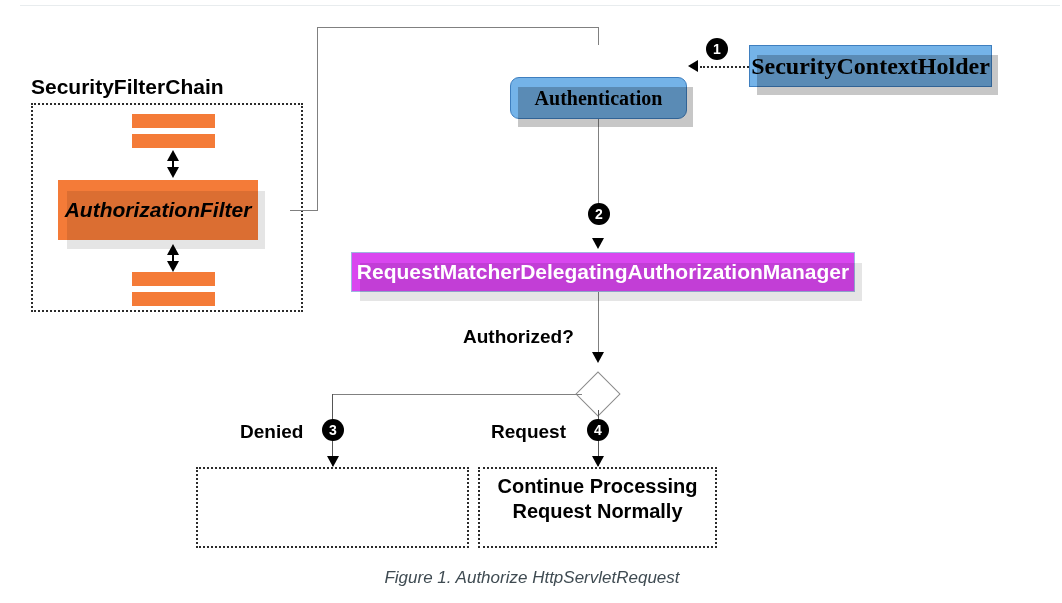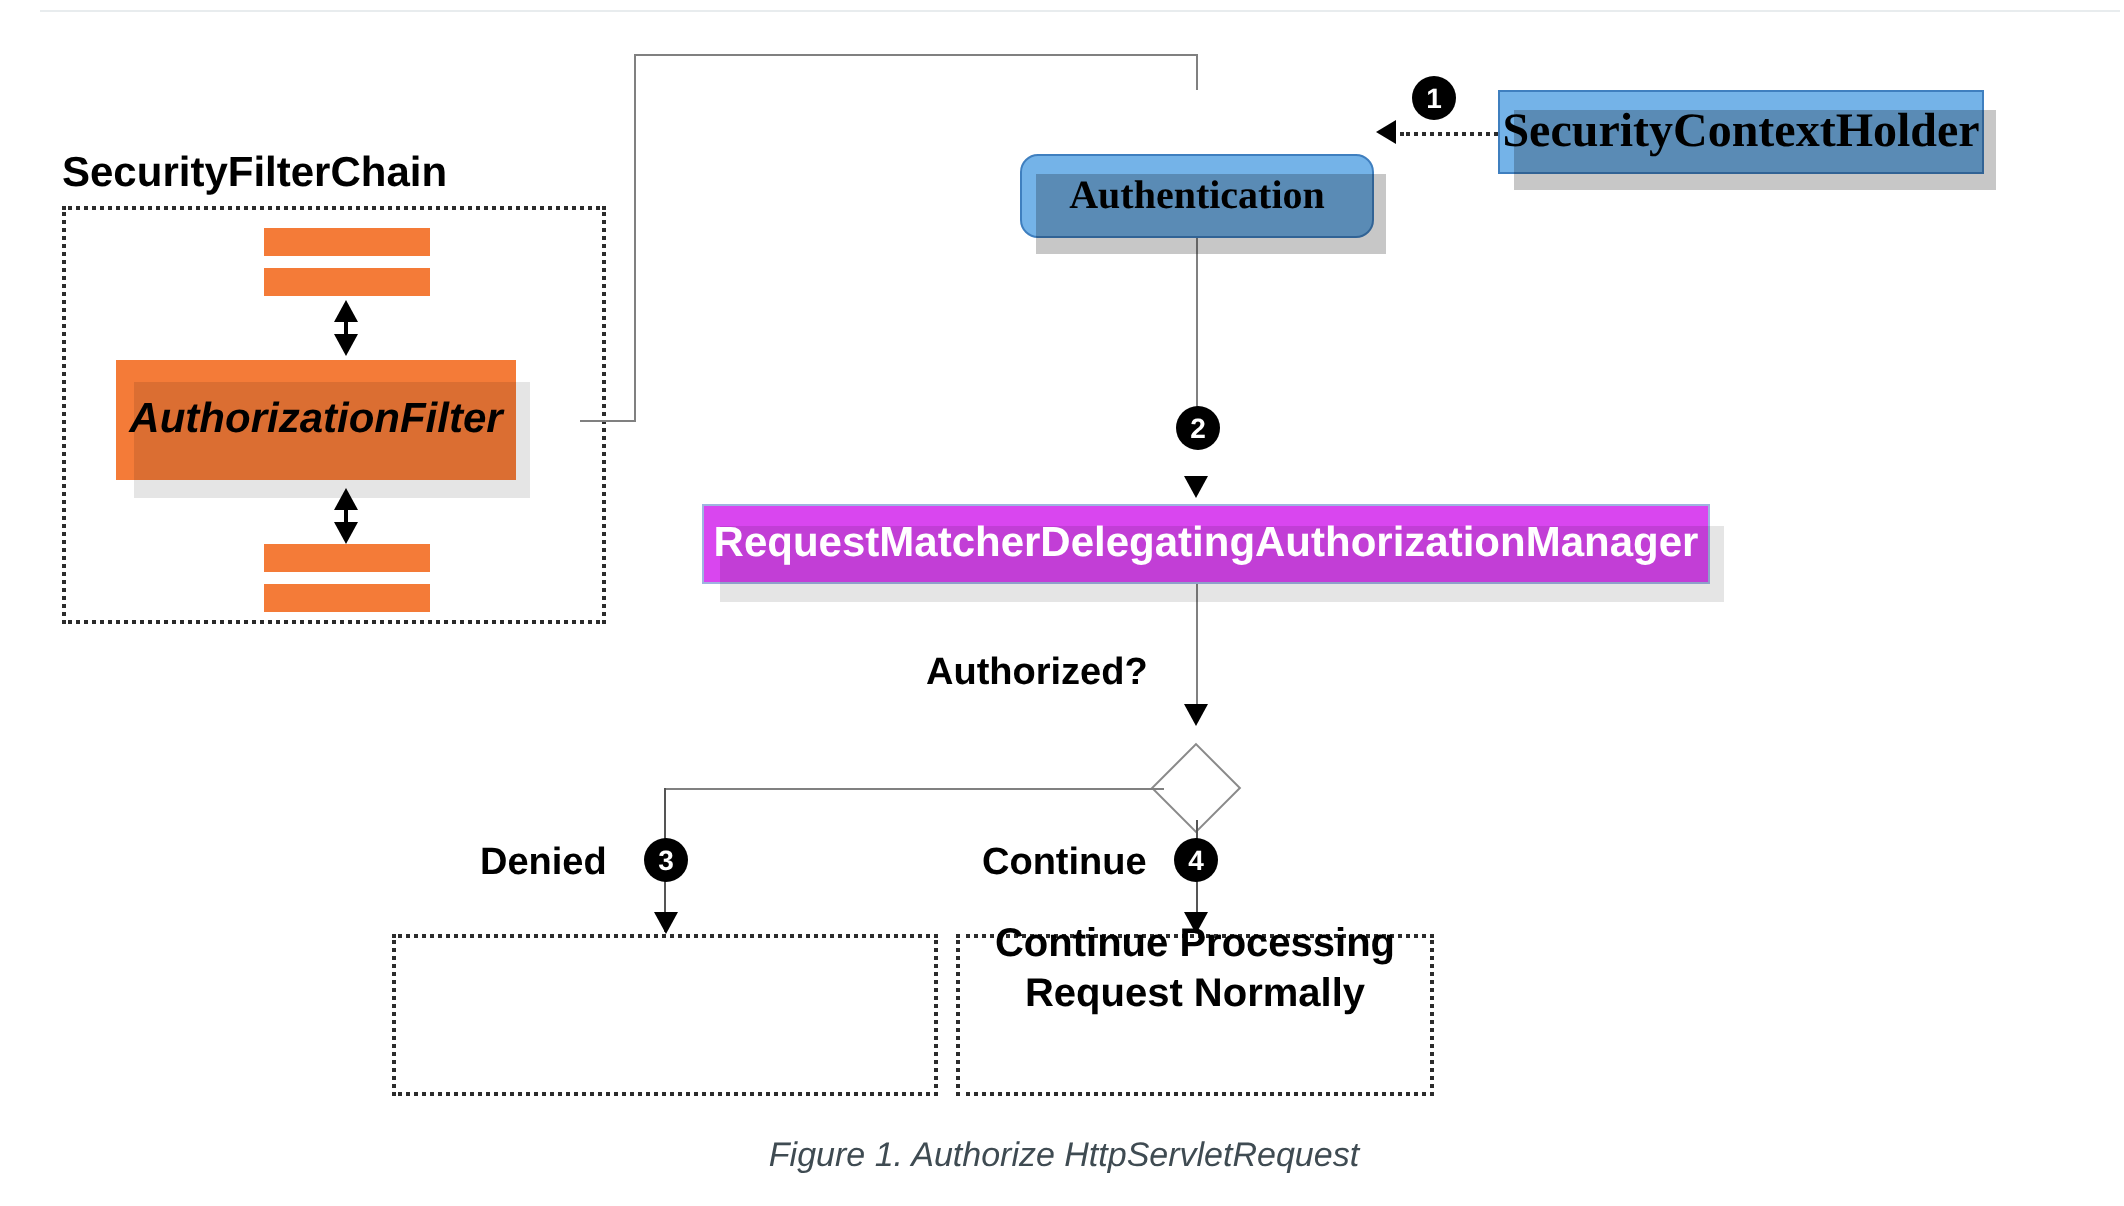--- a/index.html
+++ b/index.html
@@ -236,26 +236,26 @@
   <div class="abs line-h" style="left:332px; top:394px; width:250px;"></div>
   <div class="abs line-v-dark" style="left:332px; top:394px; height:72px;"></div>
   <div class="abs arrow-down" style="left:327px; top:456px;"></div>
 
   <div class="abs label" style="left:240px; top:421px; font-size:19px;">Denied</div>
   <div class="abs badge" style="left:322px; top:419px; z-index:4;">3</div>
 
   <div class="abs line-v-dark" style="left:598px; top:410px; height:56px;"></div>
   <div class="abs arrow-down" style="left:592px; top:456px;"></div>
 
-  <div class="abs label" style="left:491px; top:421px; font-size:19px;">Continue</div>
+  <div class="abs label" style="left:491px; top:421px; font-size:19px;">Request</div>
   <div class="abs badge" style="left:587px; top:419px; z-index:4;">4</div>
 
   <div class="abs dotted-box-thin" style="left:196px; top:467px; width:273px; height:81px;"></div>
 
   <div class="abs dotted-box-thin" style="left:478px; top:467px; width:239px; height:81px;"></div>
-  <div class="abs plain-text-node" style="left:478px; top:460px; width:239px; text-align:center; font-size:20px;">
+  <div class="abs plain-text-node" style="left:478px; top:474px; width:239px; text-align:center; font-size:20px;">
     <div>Continue Processing</div>
     <div>Request Normally</div>
   </div>
 
   <div class="abs caption" style="left:1px; top:568px;">Figure 1. Authorize HttpServletRequest</div>
 
 </div>
 
 </body></html>

